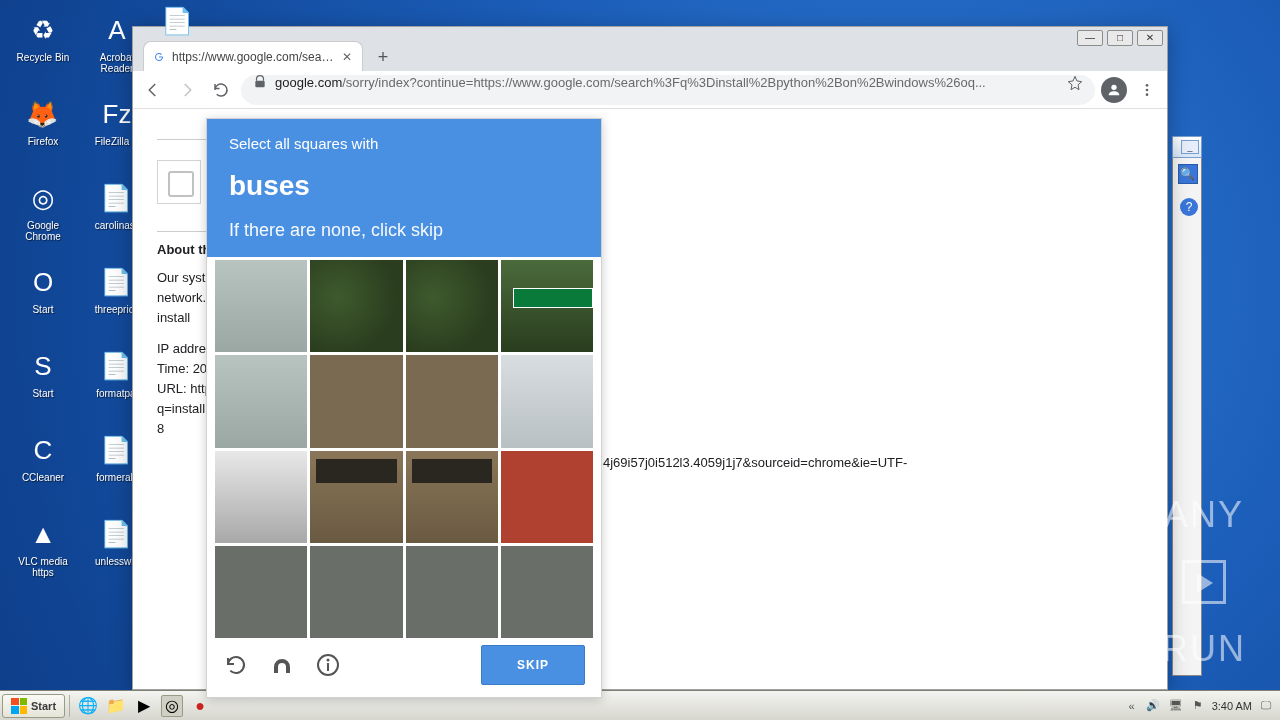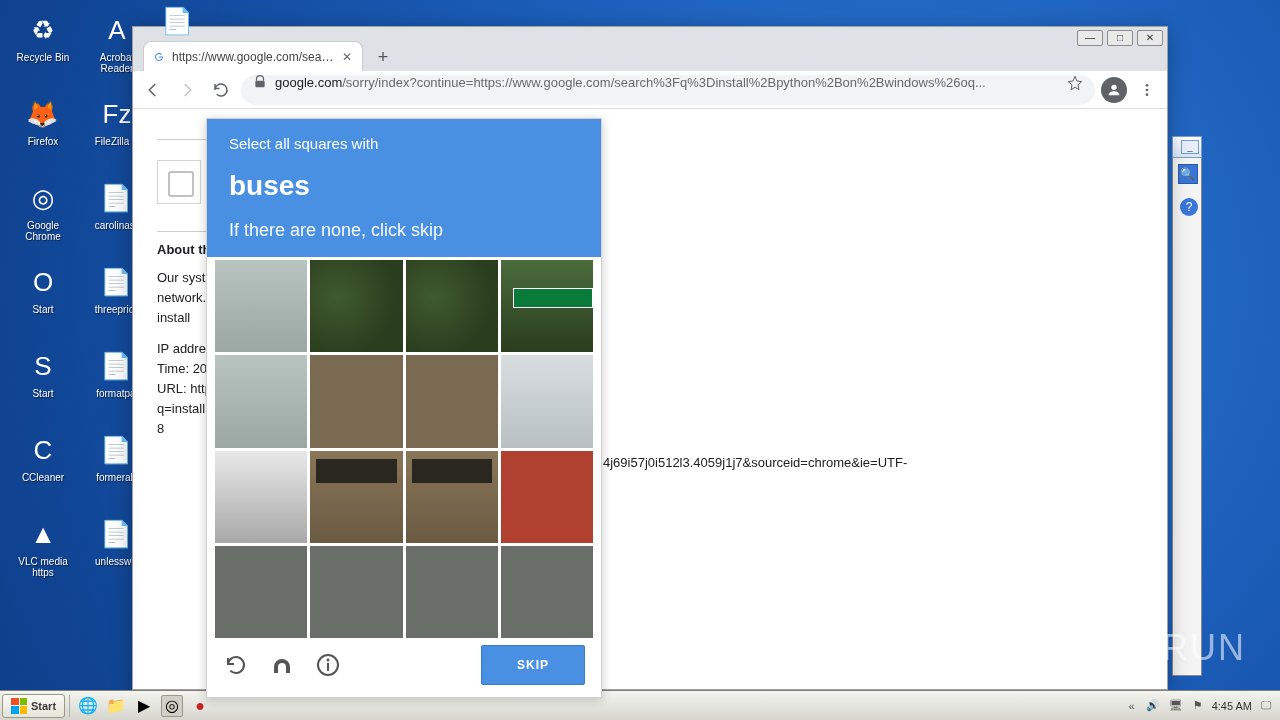--- a/index.html
+++ b/index.html
@@ -86,21 +86,21 @@
 .bus-mid::after{ content:""; position:absolute; top:8px; left:6px; right:6px; height:24px; background:#2a2620; }
 .bldg { background: linear-gradient(#d8dde0,#b8c0c4); }
 .road { background:#6a6e68; }
 .car { background: linear-gradient(#e8e8e8,#a8a8a8); }
 .red { background:#b04030; }
 
 
 .watermark {
   position:absolute; right:34px; bottom:50px; color:rgba(255,255,255,0.55);
   font-size:36px; font-weight:300; letter-spacing:2px; font-family: "Segoe UI Light", sans-serif;
-  display:flex; align-items:center; gap:24px; pointer-events:none;
+  display:flex; align-items:center; gap:24px; pointer-events:none;flex-direction:column;
 }
 .wm-play { width:44px; height:44px; border:3px solid rgba(255,255,255,0.55); position:relative; }
 .wm-play::after { content:""; position:absolute; left:12px; top:10px; border-left:16px solid rgba(255,255,255,0.55); border-top:10px solid transparent; border-bottom:10px solid transparent; }
 
 
 .taskbar {
   position:absolute; bottom:0; left:0; right:0; height:30px;
   background: linear-gradient(#f4f4f0,#d6d6ce); border-top:1px solid #808074;
   display:flex; align-items:center; padding:0 2px;
 }
@@ -347,18 +347,18 @@
   <div class="ql">📁</div>
   <div class="ql">▶</div>
   <div class="ql active">◎</div>
   <div class="ql" style="color:#c22;">●</div>
 
   <div class="tray">
     <div class="tray-ico">«</div>
     <div class="tray-ico">🔊</div>
     <div class="tray-ico">🖥</div>
     <div class="tray-ico">⚑</div>
-    <span>4:45 AM</span>
+    <span>3:40 AM</span>
     <div class="tray-ico">🖵</div>
   </div>
 </div>
 
 <div style="position: absolute; top: 6px; left: 158px; width: 40px; height: 40px; color: rgb(255, 255, 255); font-size: 26px; text-align: center;">📄</div>
 
 </body></html>

